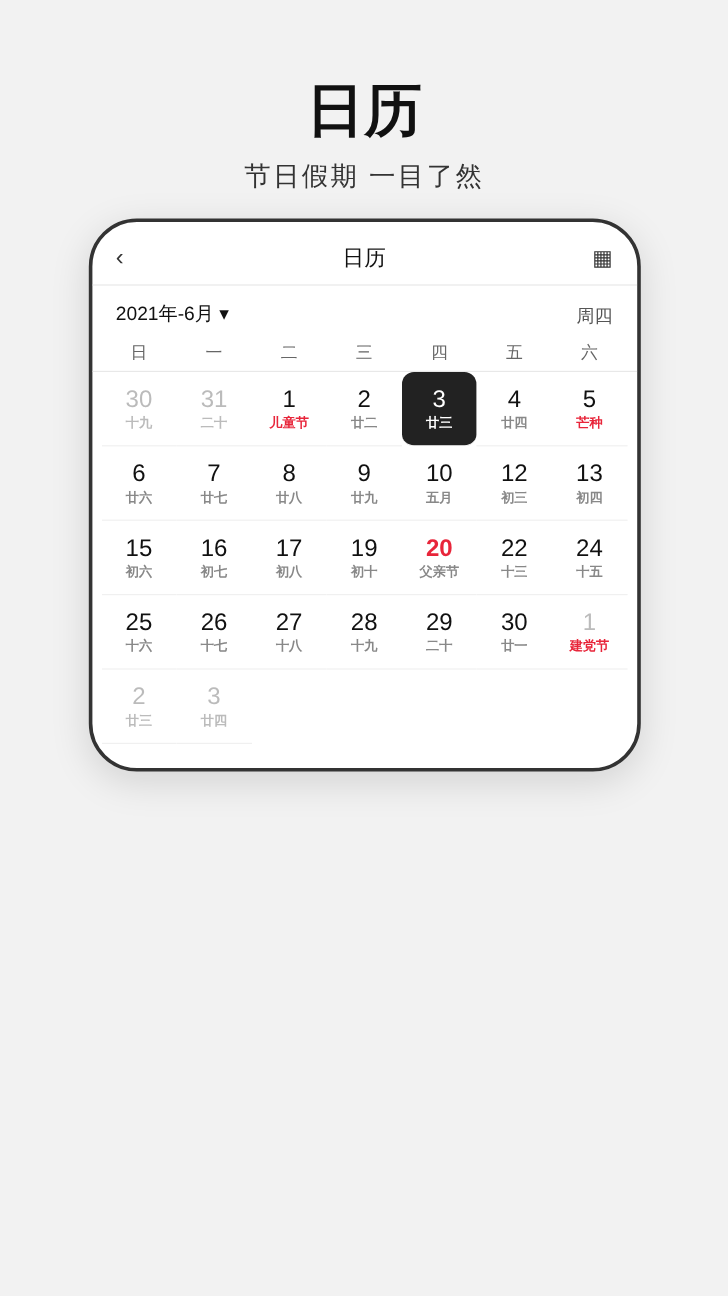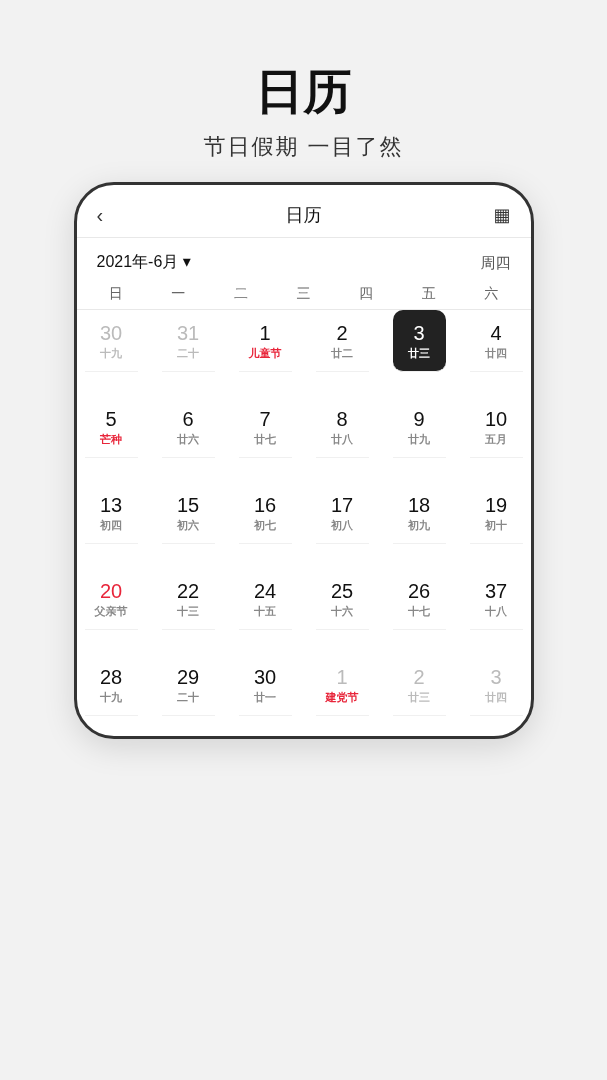--- a/index.html
+++ b/index.html
@@ -89,23 +89,22 @@
     }
     .weekday-header {
       text-align: center;
       font-size: 14px;
       color: #666;
       padding: 6px 0;
     }
     
     .calendar-grid {
       display: grid;
-      grid-template-columns: repeat(6, 1fr);
+      grid-template-columns: repeat(7, 1fr);
       padding: 0 8px;
-      gap: 24px;
     }
     .cal-cell {
       display: flex;
       flex-direction: column;
       align-items: center;
       justify-content: center;
       padding: 8px 2px;
       min-height: 62px;
       cursor: pointer;
       border-bottom: 1px solid #f0f0f0;
@@ -138,20 +137,21 @@
       border-radius: 10px;
     }
     .cal-cell.today .day-num {
       color: #fff;
     }
     .cal-cell.today .day-sub {
       color: #fff;
     }
     .cal-cell.red-day .day-num {
       color: #e8253a;
+      font-weight: bold;
     }
   </style>
 </head>
 <body>
 
 <h1 class="page-title">日历</h1>
 <p class="page-subtitle">节日假期 一目了然</p>
 
 <div class="phone-frame">
 
@@ -219,38 +219,38 @@
       </div>
       <div class="cal-cell">
         <span class="day-num">9</span>
         <span class="day-sub">廿九</span>
       </div>
       <div class="cal-cell">
         <span class="day-num">10</span>
         <span class="day-sub">五月</span>
       </div>
       <div class="cal-cell">
+        <span class="day-num">12</span>
+        <span class="day-sub">初三</span>
+      </div>
+      <div class="cal-cell">
         <span class="day-num">13</span>
         <span class="day-sub">初四</span>
       </div>
       <div class="cal-cell">
         <span class="day-num">15</span>
         <span class="day-sub">初六</span>
       </div>
       <div class="cal-cell">
         <span class="day-num">16</span>
         <span class="day-sub">初七</span>
       </div>
       <div class="cal-cell">
         <span class="day-num">17</span>
         <span class="day-sub">初八</span>
-      </div>
-      <div class="cal-cell">
-        <span class="day-num">18</span>
-        <span class="day-sub">初九</span>
       </div>
       <div class="cal-cell">
         <span class="day-num">19</span>
         <span class="day-sub">初十</span>
       </div>
       <div class="cal-cell red-day">
         <span class="day-num">20</span>
         <span class="day-sub">父亲节</span>
       </div>
       <div class="cal-cell">
@@ -263,21 +263,21 @@
       </div>
       <div class="cal-cell">
         <span class="day-num">25</span>
         <span class="day-sub">十六</span>
       </div>
       <div class="cal-cell">
         <span class="day-num">26</span>
         <span class="day-sub">十七</span>
       </div>
       <div class="cal-cell">
-        <span class="day-num">37</span>
+        <span class="day-num">27</span>
         <span class="day-sub">十八</span>
       </div>
       <div class="cal-cell">
         <span class="day-num">28</span>
         <span class="day-sub">十九</span>
       </div>
       <div class="cal-cell">
         <span class="day-num">29</span>
         <span class="day-sub">二十</span>
       </div>

